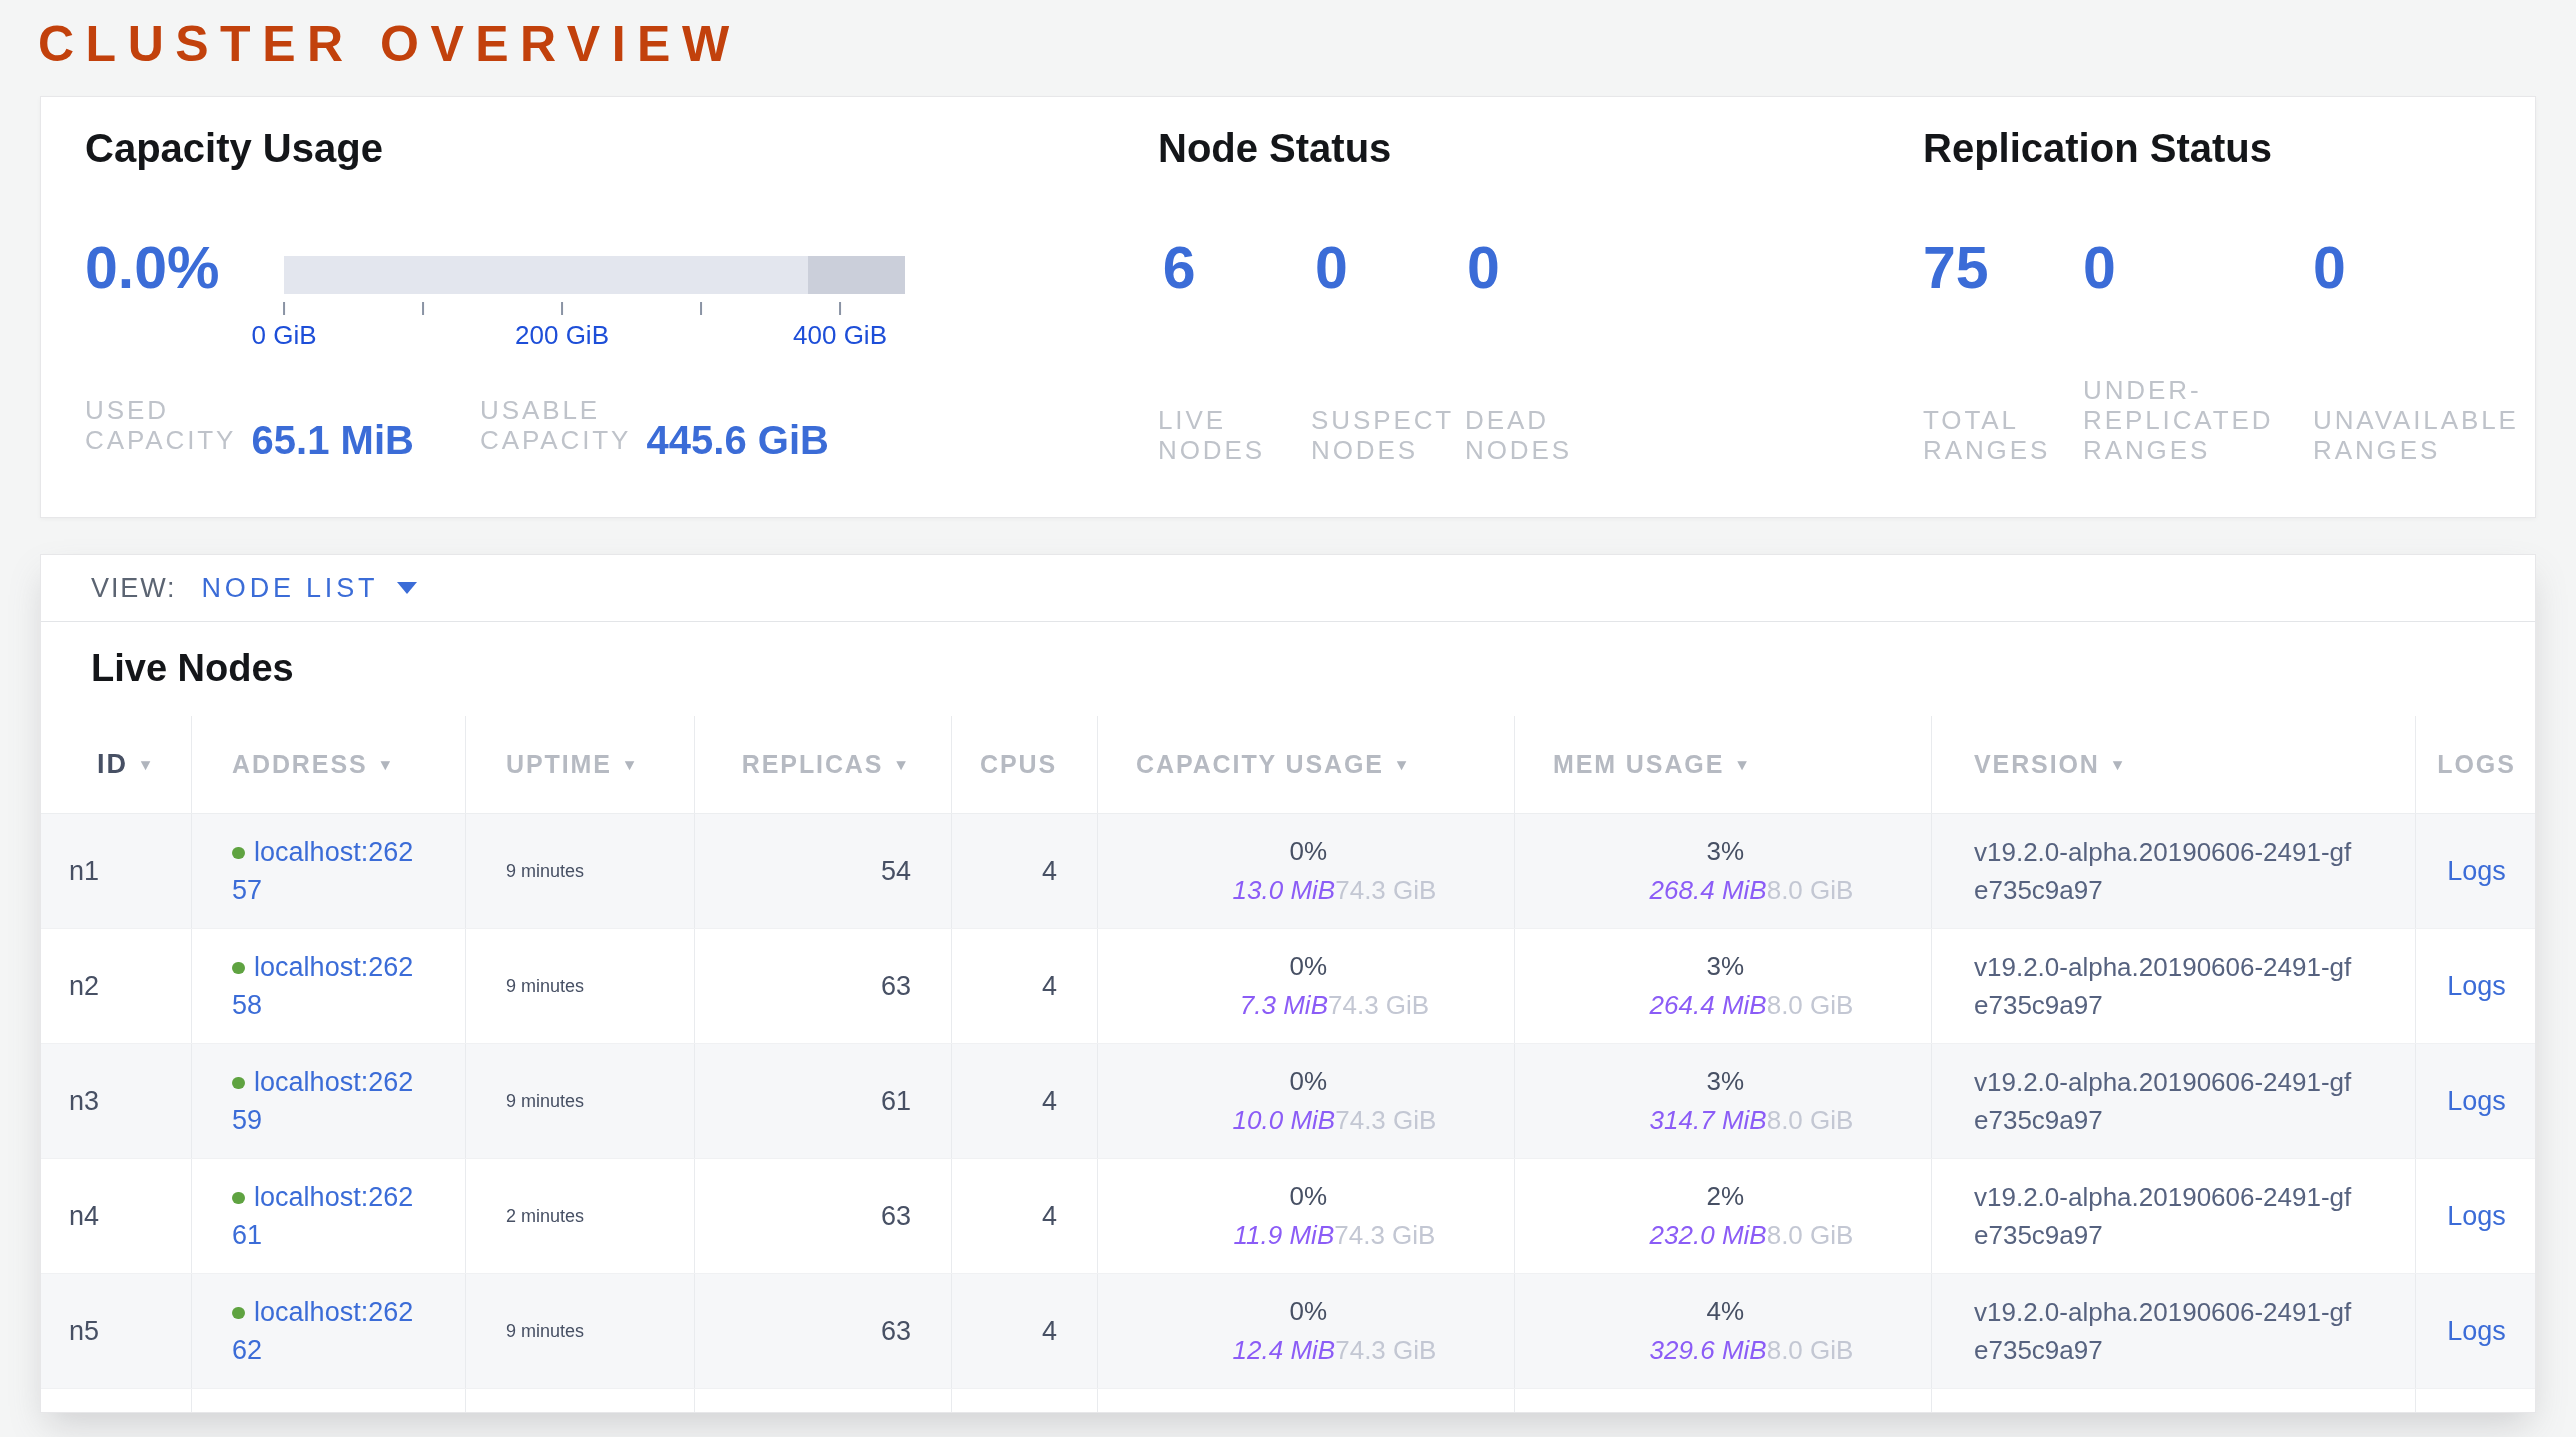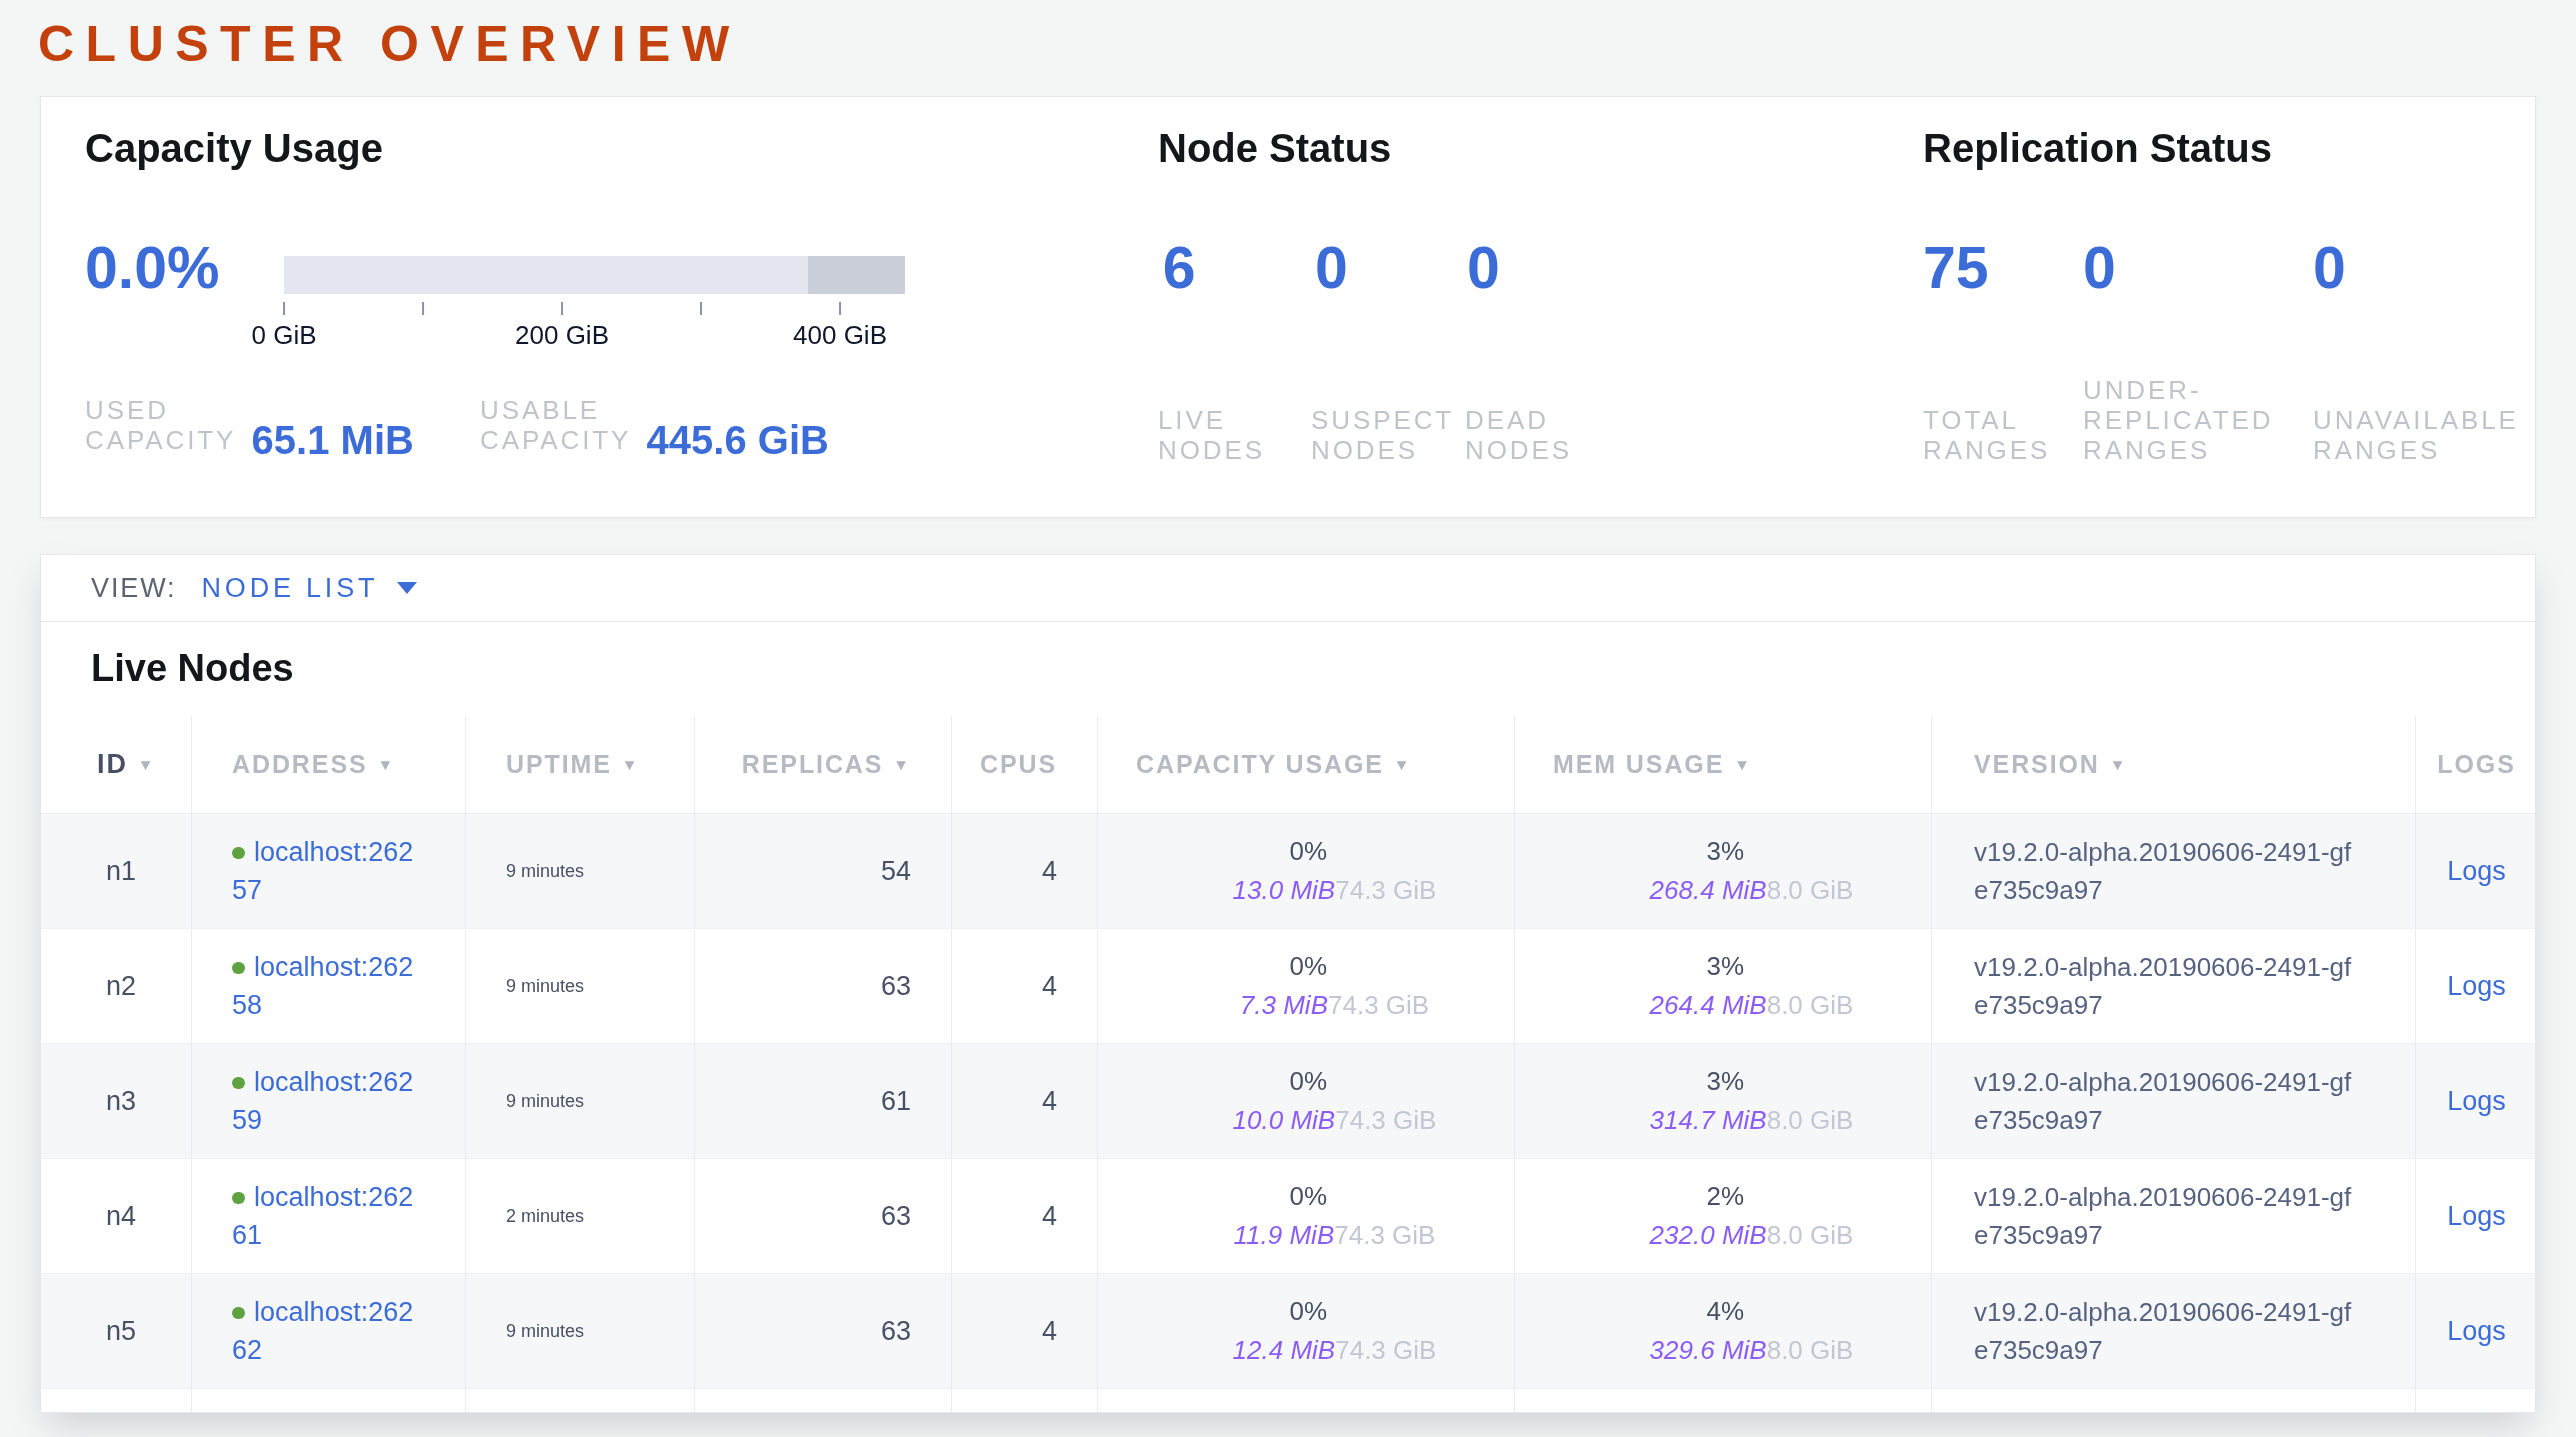--- a/index.html
+++ b/index.html
@@ -26,21 +26,21 @@
 
   #sec-capacity { left:44px; width:1025px; }
   .cap-pct { position:absolute; left:0; top:113px; font-size:59px; font-weight:600; color:#3b6cd7; line-height:1; }
   .cap-chart { position:absolute; left:199px; top:130px; width:621px; }
   .cap-bar { height:38px; background:#e3e6ee; position:relative; overflow:hidden; }
   .cap-bar-dark { position:absolute; right:0; top:0; bottom:0; width:15.6%; background:#cbcfda; }
   .cap-bar-fill { position:absolute; left:0; top:0; bottom:0; background:#3b6cd7; }
   .tick-row { position:relative; height:13.4px; margin-top:7.7px; width:556px; }
   .tick { position:absolute; top:0; width:1.9px; height:13.4px; background:#8a93a4; transform:translateX(-50%); }
   .tick-labels { position:relative; margin-top:4.8px; height:31px; width:556px; }
-  .tick-labels span { position:absolute; transform:translateX(-50%); font-size:26px; color:#0f172a; white-space:nowrap; }
+  .tick-labels span { position:absolute; transform:translateX(-50%); font-size:26px; color:#1d4ed8; white-space:nowrap; }
   .cap-stats { position:absolute; top:237px; left:0; height:92px; width:958px; }
   .cap-stat { position:absolute; bottom:0; display:flex; align-items:flex-end; }
   .cap-stat .lines { display:flex; flex-direction:column; }
   .cap-stat .lines span { font-size:26px; letter-spacing:2.9px; color:#bfc3ca; line-height:30px; white-space:nowrap; }
   .cap-stat .value { font-size:40px; font-weight:600; color:#3b6cd7; margin-left:15.3px; line-height:33px; position:relative; top:1.9px; white-space:nowrap; }
 
   #sec-nodes { left:1117px; width:537px; }
   #sec-repl  { left:1882px; width:613px; }
 
   
@@ -56,21 +56,21 @@
   .trow { display:grid; grid-template-columns:151px 274px 229px 257px 146px 417px 417px 484px 121px; }
   .trow > div { border-right:1px solid #e9ebee; display:flex; align-items:center; }
   .trow > div:last-child { border-right:none; }
   .thead { height:98px; border-bottom:1px solid #eceef0; background:#fff; }
   .th { font-size:25px; letter-spacing:1.9px; color:#b6bac2; font-weight:700; white-space:nowrap; }
   .sort-arrow { font-size:16.3px; color:#b0b5bd; margin-left:9.6px; transform:scaleY(0.95); }
   .tbody-row { height:115px; background:#fff; border-bottom:1px solid #f0f1f3; }
   .tbody-row.stripe { background:#f6f7f9; }
   .partial-row { height:24px; background:#fff; }
   .pad-l { padding-left:40px; }
-  .c-id { padding-left:65px; font-size:27px; color:#475064; }
+  .c-id { padding-left:28px; font-size:27px; color:#475064; }
   .c-num { justify-content:flex-end; padding-right:40px; font-size:27px; color:#475064; }
   .c-uptime { font-size:18px; color:#475064; }
   .addr-link { color:#3b6cd7; font-size:27px; line-height:38px; width:188px; word-break:break-all; text-decoration:none; cursor:pointer; }
   .dot { display:inline-block; width:12.5px; height:12.5px; border-radius:50%; background:#5fa341; margin-right:9.6px; position:relative; top:-1.9px; }
   .usage-cell { flex-direction:column; align-items:stretch; justify-content:center; padding:0 42px 0 38px; }
   .usage-top { display:flex; align-items:center; }
   .usage-pct { width:54px; text-align:right; margin-right:7.7px; font-size:26px; color:#475064; flex:none; }
   .bar { flex:1; height:25px; background:#e2e5ee; position:relative; }
   .bar .fill { position:absolute; left:1px; top:0; bottom:0; background:#3b6cd7; }
   .bar .dark { position:absolute; right:0; top:0; bottom:0; background:#c9cdd8; }

